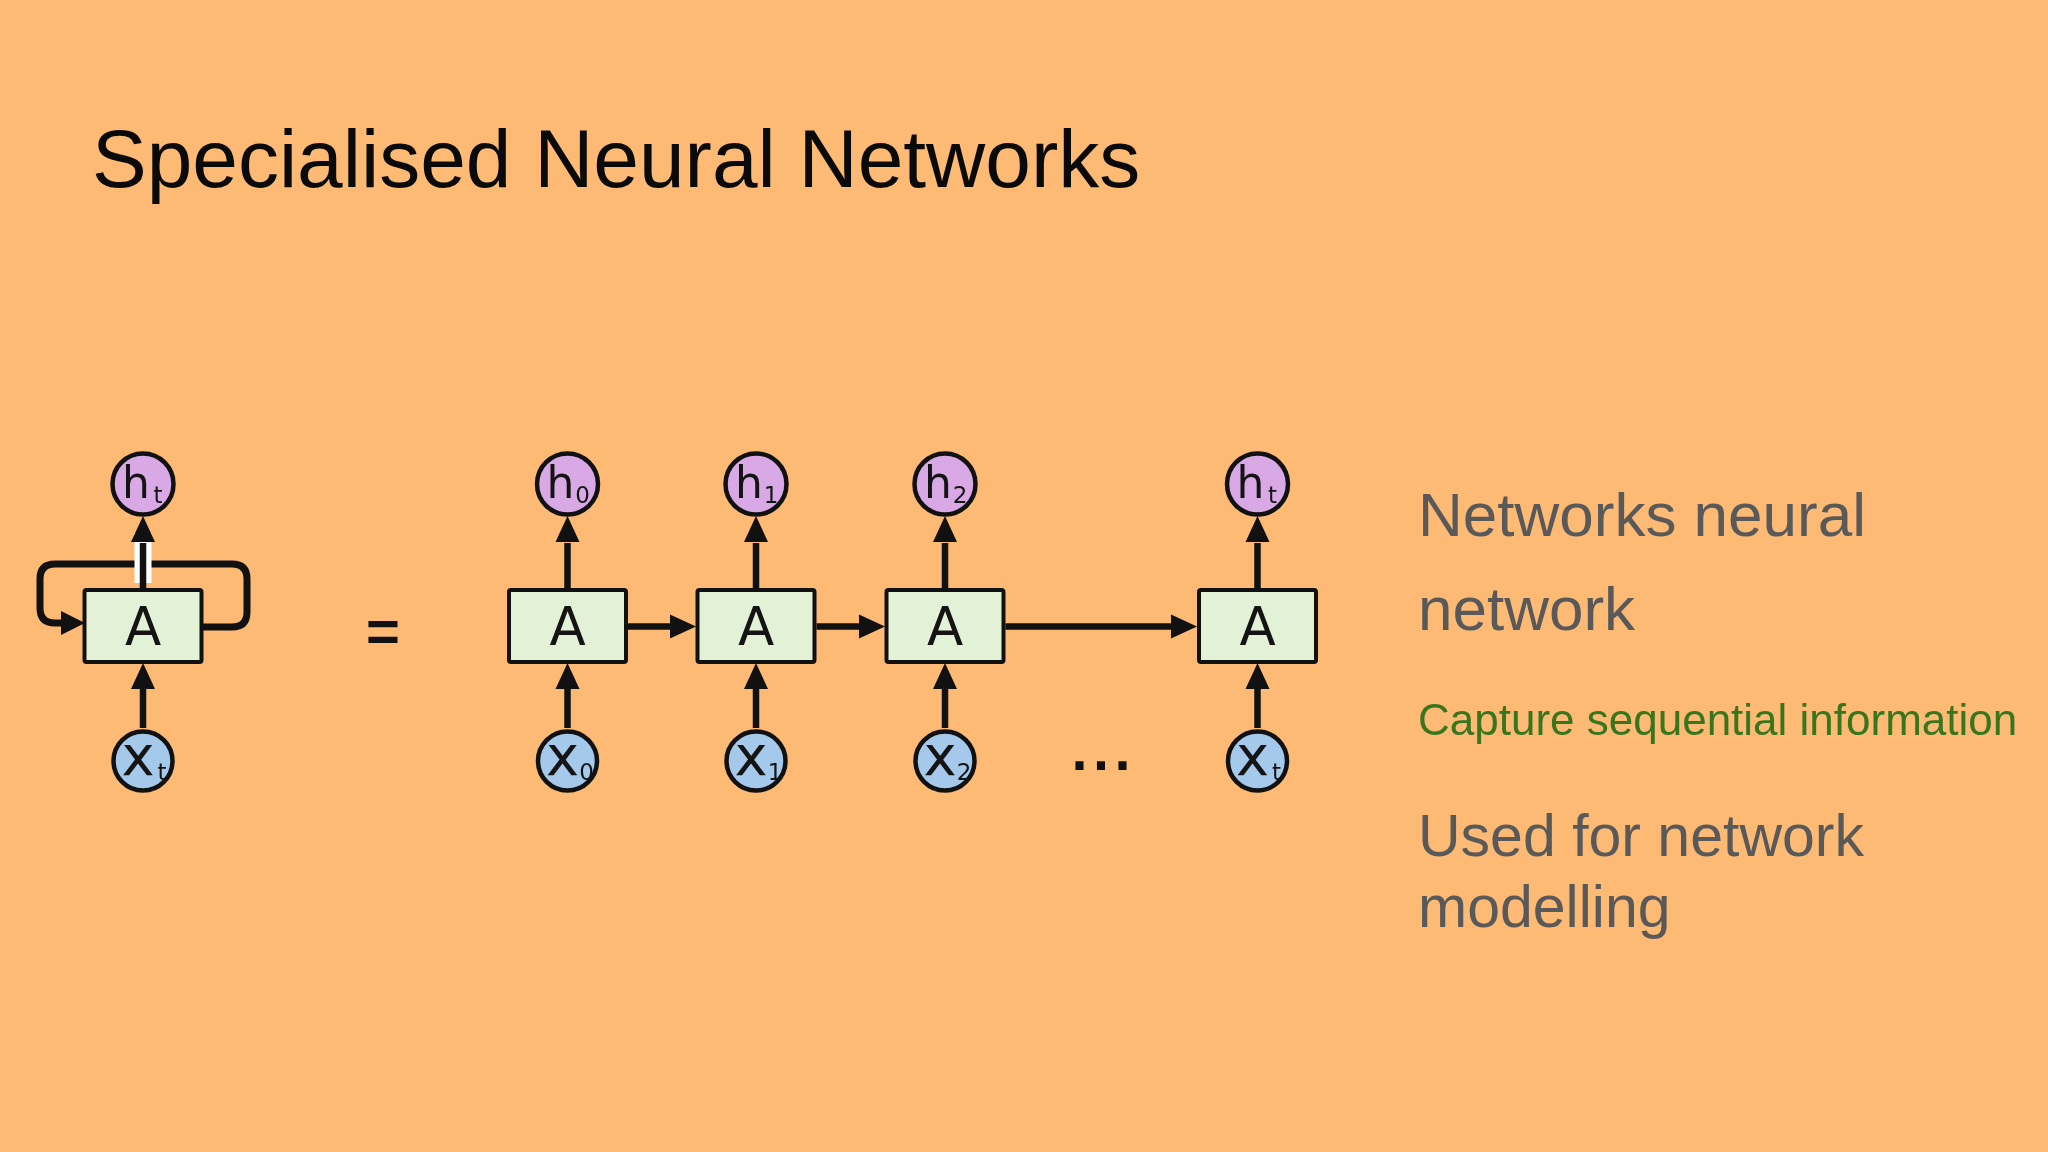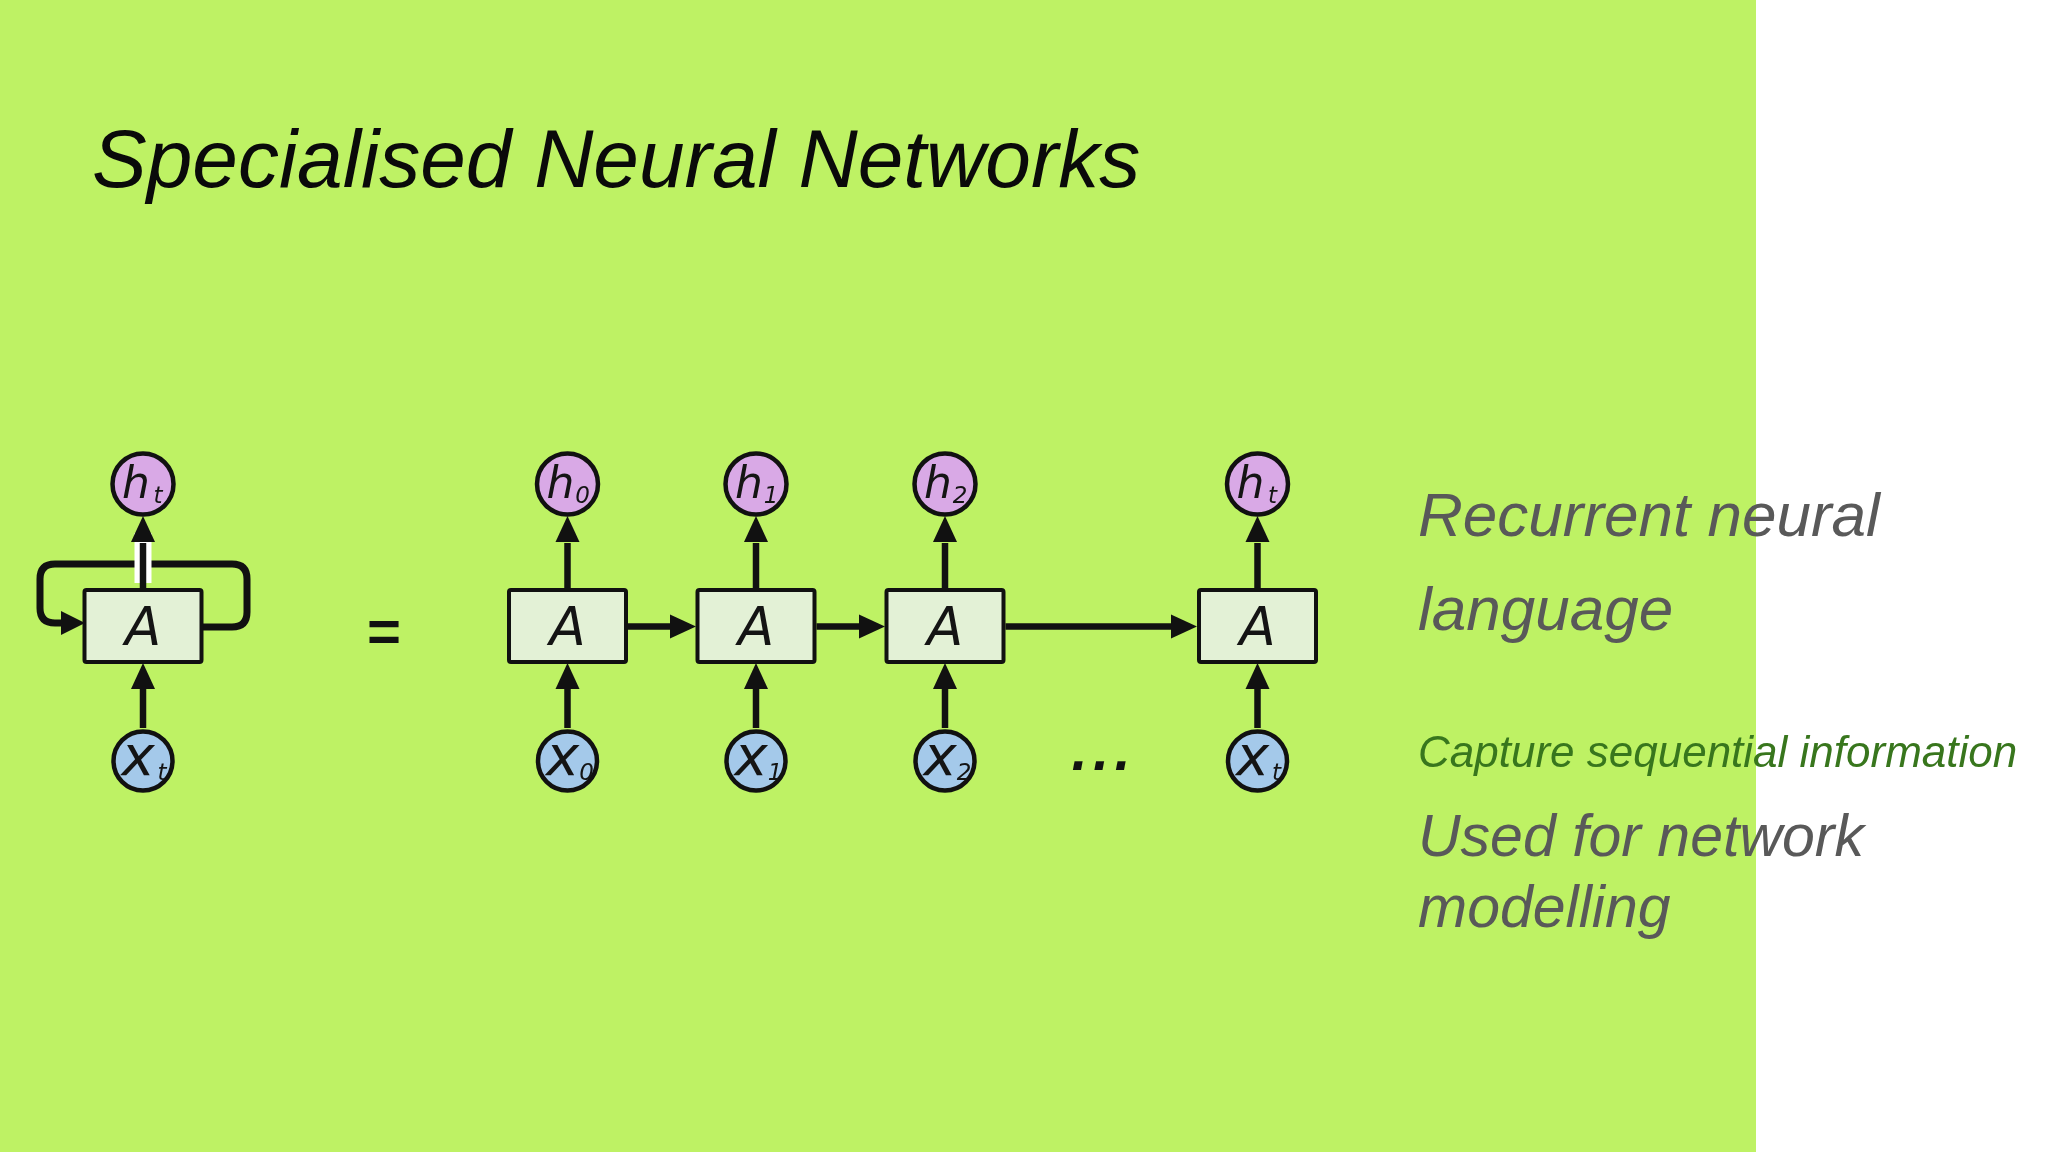--- a/index.html
+++ b/index.html
@@ -4,23 +4,22 @@
 <style>
   html, body { margin: 0; padding: 0; }
   body {
     width: 2048px; height: 1152px;
     background: #ffffff;
     font-family: "Liberation Sans", sans-serif;
     overflow: hidden;
   }
   .slide {
     position: relative;
-    width: 1756px; height: 1152px;
-    background: #bef264;
-    font-style: italic;
+    width: 2048px; height: 1152px;
+    background: #fdba74;
   }
   .title {
     position: absolute;
     left: 92px; top: 112px;
     margin: 0;
     font-size: 82px;
     font-weight: 400;
     color: #0a0a0a;
     white-space: nowrap;
   }
@@ -33,21 +32,21 @@
   .note-heading {
     position: absolute;
     left: 0; top: 468px;
     width: 500px;
     font-size: 62px;
     line-height: 94px;
     color: #595959;
   }
   .note-highlight {
     position: absolute;
-    left: 0; top: 721px;
+    left: 0; top: 689px;
     width: 600px;
     font-size: 44px;
     line-height: 62px;
     color: #38761d;
     white-space: nowrap;
   }
   .note-body {
     position: absolute;
     left: 0; top: 801px;
     width: 540px;
@@ -168,18 +167,18 @@
       <line class="ar" x1="816.5" y1="626.5" x2="860" y2="626.5"></line>
       <polygon class="ah" points="885,626.5 859,614.5 859,638.5"></polygon>
       <line class="ar" x1="1005.5" y1="626.5" x2="1172" y2="626.5"></line>
       <polygon class="ah" points="1197,626.5 1171,614.5 1171,638.5"></polygon>
     </g>
 
     <text class="dots" x="1103" y="770">...</text>
   </svg>
 
   <div class="notes">
-    <div class="note-heading">Recurrent neural language</div>
+    <div class="note-heading">Networks neural network</div>
     <div class="note-highlight">Capture sequential information</div>
     <div class="note-body">Used for network modelling</div>
   </div>
 
 </div>
 
 </body></html>

